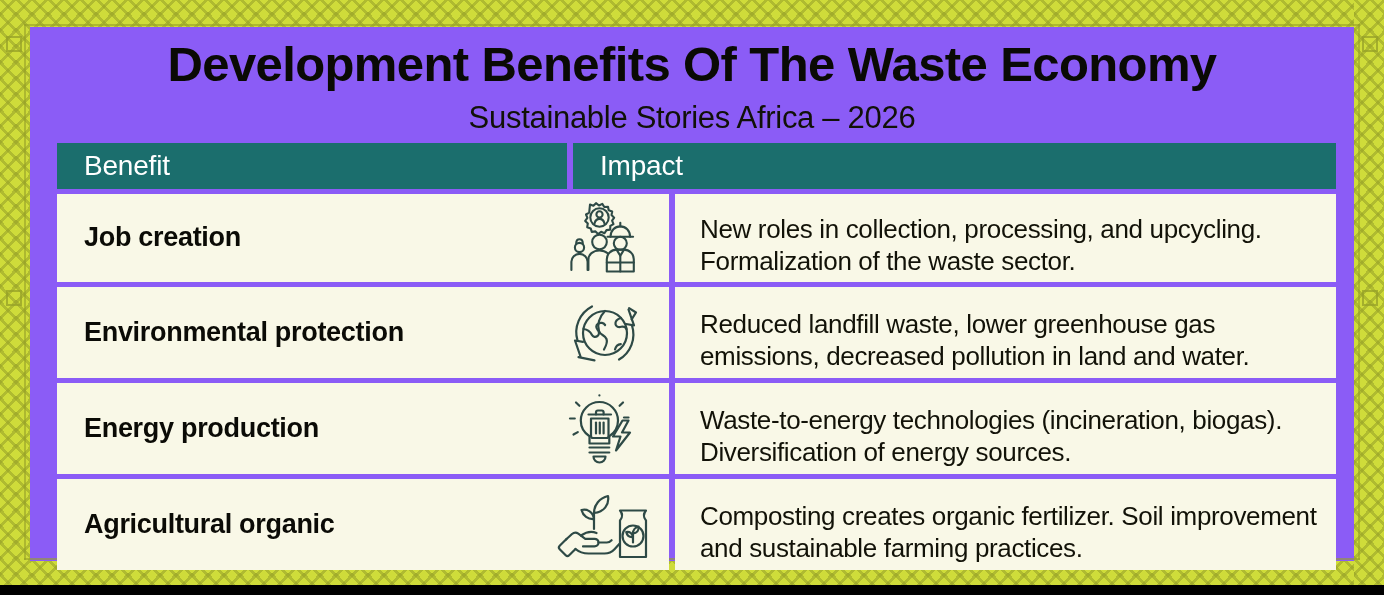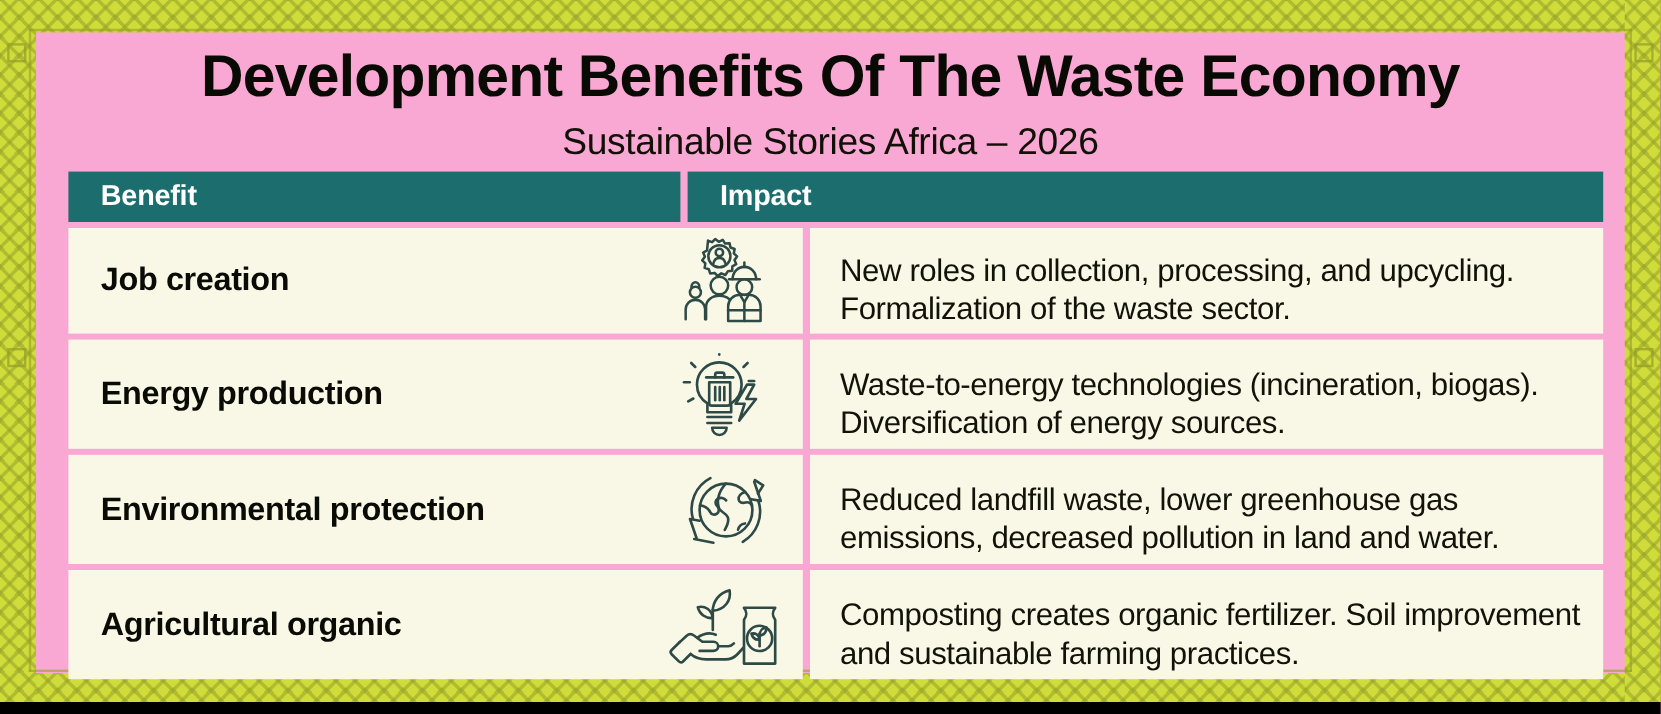--- a/index.html
+++ b/index.html
@@ -5,21 +5,21 @@
   * { box-sizing: border-box; margin: 0; padding: 0; }
   html, body {
     width: 1384px; height: 595px;
     background: #000;
     font-family: "Liberation Sans", sans-serif;
     overflow: hidden;
   }
   #slide {
     position: relative;
     width: 1384px; height: 595px;
-    background: #f9a8d4;
+    background: #8b5cf6;
     overflow: hidden;
   }
   
   .ornament {
     position: absolute;
     background-color: #cfdc3a;
     background-image:
       repeating-linear-gradient(45deg,  rgba(150,160,40,.55) 0 3px, rgba(0,0,0,0) 3px 11px),
       repeating-linear-gradient(-45deg, rgba(150,160,40,.55) 0 3px, rgba(0,0,0,0) 3px 11px);
     background-size: 16px 16px, 16px 16px;
@@ -77,22 +77,22 @@
   
   #table {
     position:absolute;
     left:27px; top:115px;
     width:1279px;
   }
   .row { display:flex; width:100%; }
   .thead .cell {
     background:#1b6e6d;
     color:#ffffff;
-    font-size:24px;
-    font-weight:bold;
+    font-size:28px;
+    font-weight:normal;
     padding:7px 0 7px 27px;
     letter-spacing:-0.2px;
   }
   .thead .c-left  { width:510px; margin-right:6px; }
   .thead .c-right { flex:1; }
   .trow { margin-top:5px; }
   .trow .c-left {
     width:612px; margin-right:6px;
     background:#f9f8e7;
     display:flex; align-items:center;
@@ -186,52 +186,20 @@
                 <path d="M45.8 62.5h27"></path>
               </g>
             </svg>
           </span>
         </div>
         <div class="c-right">
           <span class="impact-text">New roles in collection, processing, and upcycling. Formalization of the waste sector.</span>
         </div>
       </div>
 
-      <div class="row trow r3">
-        <div class="c-left">
-          <span class="benefit-label">Energy production</span>
-          <span class="icon-wrap">
-            <svg width="84" height="78" viewBox="0 0 84 78" fill="none" stroke="#2e4a46" stroke-width="2.2" stroke-linecap="round" stroke-linejoin="round">
-              <path d="M56 30.5c0-10.2-8.3-18.5-18.6-18.5S18.8 20.3 18.8 30.5c0 6.6 3.5 12.4 8.7 15.7v7.3h19.8v-7.3c5.2-3.3 8.7-9.1 8.7-15.7z"></path>
-              <path d="M27.5 57.5h19.8"></path>
-              <path d="M27.5 62.5h19.8"></path>
-              <path d="M31.5 66.5c0 3.4 2.6 6 6 6s6-2.6 6-6z"></path>
-              <path d="M37.4 5.5v-.2"></path>
-              <path d="M14 12.5l3.4 3.3"></path>
-              <path d="M8 28.5h4.8"></path>
-              <path d="M11.5 44.5l4.3-2.4"></path>
-              <path d="M61 12.5l-3.4 3.3"></path>
-              <path d="M66.5 27.5h-4.5"></path>
-              <g>
-                <path d="M29 28.5h17.5v17.5a2 2 0 0 1-2 2H31a2 2 0 0 1-2-2z"></path>
-                <path d="M26.5 24.5h22.5"></path>
-                <path d="M34 24.5v-2.2a1.8 1.8 0 0 1 1.8-1.8h4a1.8 1.8 0 0 1 1.8 1.8v2.2"></path>
-                <path d="M34 32.5v11"></path>
-                <path d="M37.8 32.5v11"></path>
-                <path d="M41.6 32.5v11"></path>
-              </g>
-              <path d="M60.5 30.5l-9.5 16h7.5l-4.5 14 14-18h-8l6.5-12z"></path>
-            </svg>
-          </span>
-        </div>
-        <div class="c-right">
-          <span class="impact-text">Waste-to-energy technologies (incineration, biogas). Diversification of energy sources.</span>
-        </div>
-      </div>
-
       <div class="row trow r2">
         <div class="c-left">
           <span class="benefit-label">Environmental protection</span>
           <span class="icon-wrap">
             <svg width="80" height="78" viewBox="0 0 80 78" fill="none" stroke="#2e4a46" stroke-width="2.2" stroke-linecap="round" stroke-linejoin="round">
               <circle cx="41" cy="39" r="22"></circle>
               <path d="M41 17c-6 6-8 14-6 20 1.5 4.5 6 4 7.5 8 1.2 3.2-.5 7-2.5 10.5"></path>
               <path d="M19.5 35c4 .5 7 3 8.5 6 1 2 3.5 2.5 5.5 1 2-1.4 2-4.4 0-6.4-1.8-1.8-1.6-4.6.6-6 2.2-1.4 5.4-.8 7 1.4"></path>
               <path d="M57 24c-3.5 1-5.8 3.5-5.5 6.2.3 2.6 3 3.4 5.8 2.6 2.4-.7 4.6.4 5.2 2.6"></path>
               <path d="M51 55.5c.8-3.2 3-5 5.8-5.3"></path>
@@ -242,20 +210,52 @@
               <path d="M16.5 62.5L11 46.5l8 1.4"></path>
               <path d="M14.5 63.2l16 3.1"></path>
             </svg>
           </span>
         </div>
         <div class="c-right">
           <span class="impact-text">Reduced landfill waste, lower greenhouse gas emissions, decreased pollution in land and water.</span>
         </div>
       </div>
 
+      <div class="row trow r3">
+        <div class="c-left">
+          <span class="benefit-label">Energy production</span>
+          <span class="icon-wrap">
+            <svg width="84" height="78" viewBox="0 0 84 78" fill="none" stroke="#2e4a46" stroke-width="2.2" stroke-linecap="round" stroke-linejoin="round">
+              <path d="M56 30.5c0-10.2-8.3-18.5-18.6-18.5S18.8 20.3 18.8 30.5c0 6.6 3.5 12.4 8.7 15.7v7.3h19.8v-7.3c5.2-3.3 8.7-9.1 8.7-15.7z"></path>
+              <path d="M27.5 57.5h19.8"></path>
+              <path d="M27.5 62.5h19.8"></path>
+              <path d="M31.5 66.5c0 3.4 2.6 6 6 6s6-2.6 6-6z"></path>
+              <path d="M37.4 5.5v-.2"></path>
+              <path d="M14 12.5l3.4 3.3"></path>
+              <path d="M8 28.5h4.8"></path>
+              <path d="M11.5 44.5l4.3-2.4"></path>
+              <path d="M61 12.5l-3.4 3.3"></path>
+              <path d="M66.5 27.5h-4.5"></path>
+              <g>
+                <path d="M29 28.5h17.5v17.5a2 2 0 0 1-2 2H31a2 2 0 0 1-2-2z"></path>
+                <path d="M26.5 24.5h22.5"></path>
+                <path d="M34 24.5v-2.2a1.8 1.8 0 0 1 1.8-1.8h4a1.8 1.8 0 0 1 1.8 1.8v2.2"></path>
+                <path d="M34 32.5v11"></path>
+                <path d="M37.8 32.5v11"></path>
+                <path d="M41.6 32.5v11"></path>
+              </g>
+              <path d="M60.5 30.5l-9.5 16h7.5l-4.5 14 14-18h-8l6.5-12z"></path>
+            </svg>
+          </span>
+        </div>
+        <div class="c-right">
+          <span class="impact-text">Waste-to-energy technologies (incineration, biogas). Diversification of energy sources.</span>
+        </div>
+      </div>
+
       <div class="row trow r4">
         <div class="c-left">
           <span class="benefit-label">Agricultural organic</span>
           <span class="icon-wrap">
             <svg width="100" height="74" viewBox="0 0 100 74" fill="none" stroke="#2e4a46" stroke-width="2.2" stroke-linecap="round" stroke-linejoin="round">
               <path d="M40 41V24"></path>
               <path d="M40 25c0-8 5.5-15 14-17 1.5 8.5-4 16-14 17z"></path>
               <path d="M40 31c-6 .5-11-3-12.5-9 6-1.5 11.5 2 12.5 9z"></path>
               <path d="M27 47.5c5-3.5 11-4.5 15.5-2.5"></path>
               <path d="M12 51.5l6-5.5c1.8-1.6 4.4-1.8 6.3-.4l7 5.2h9.2c2.3 0 4 1.7 4 3.8 0 2.1-1.7 3.8-4 3.8H29"></path>

